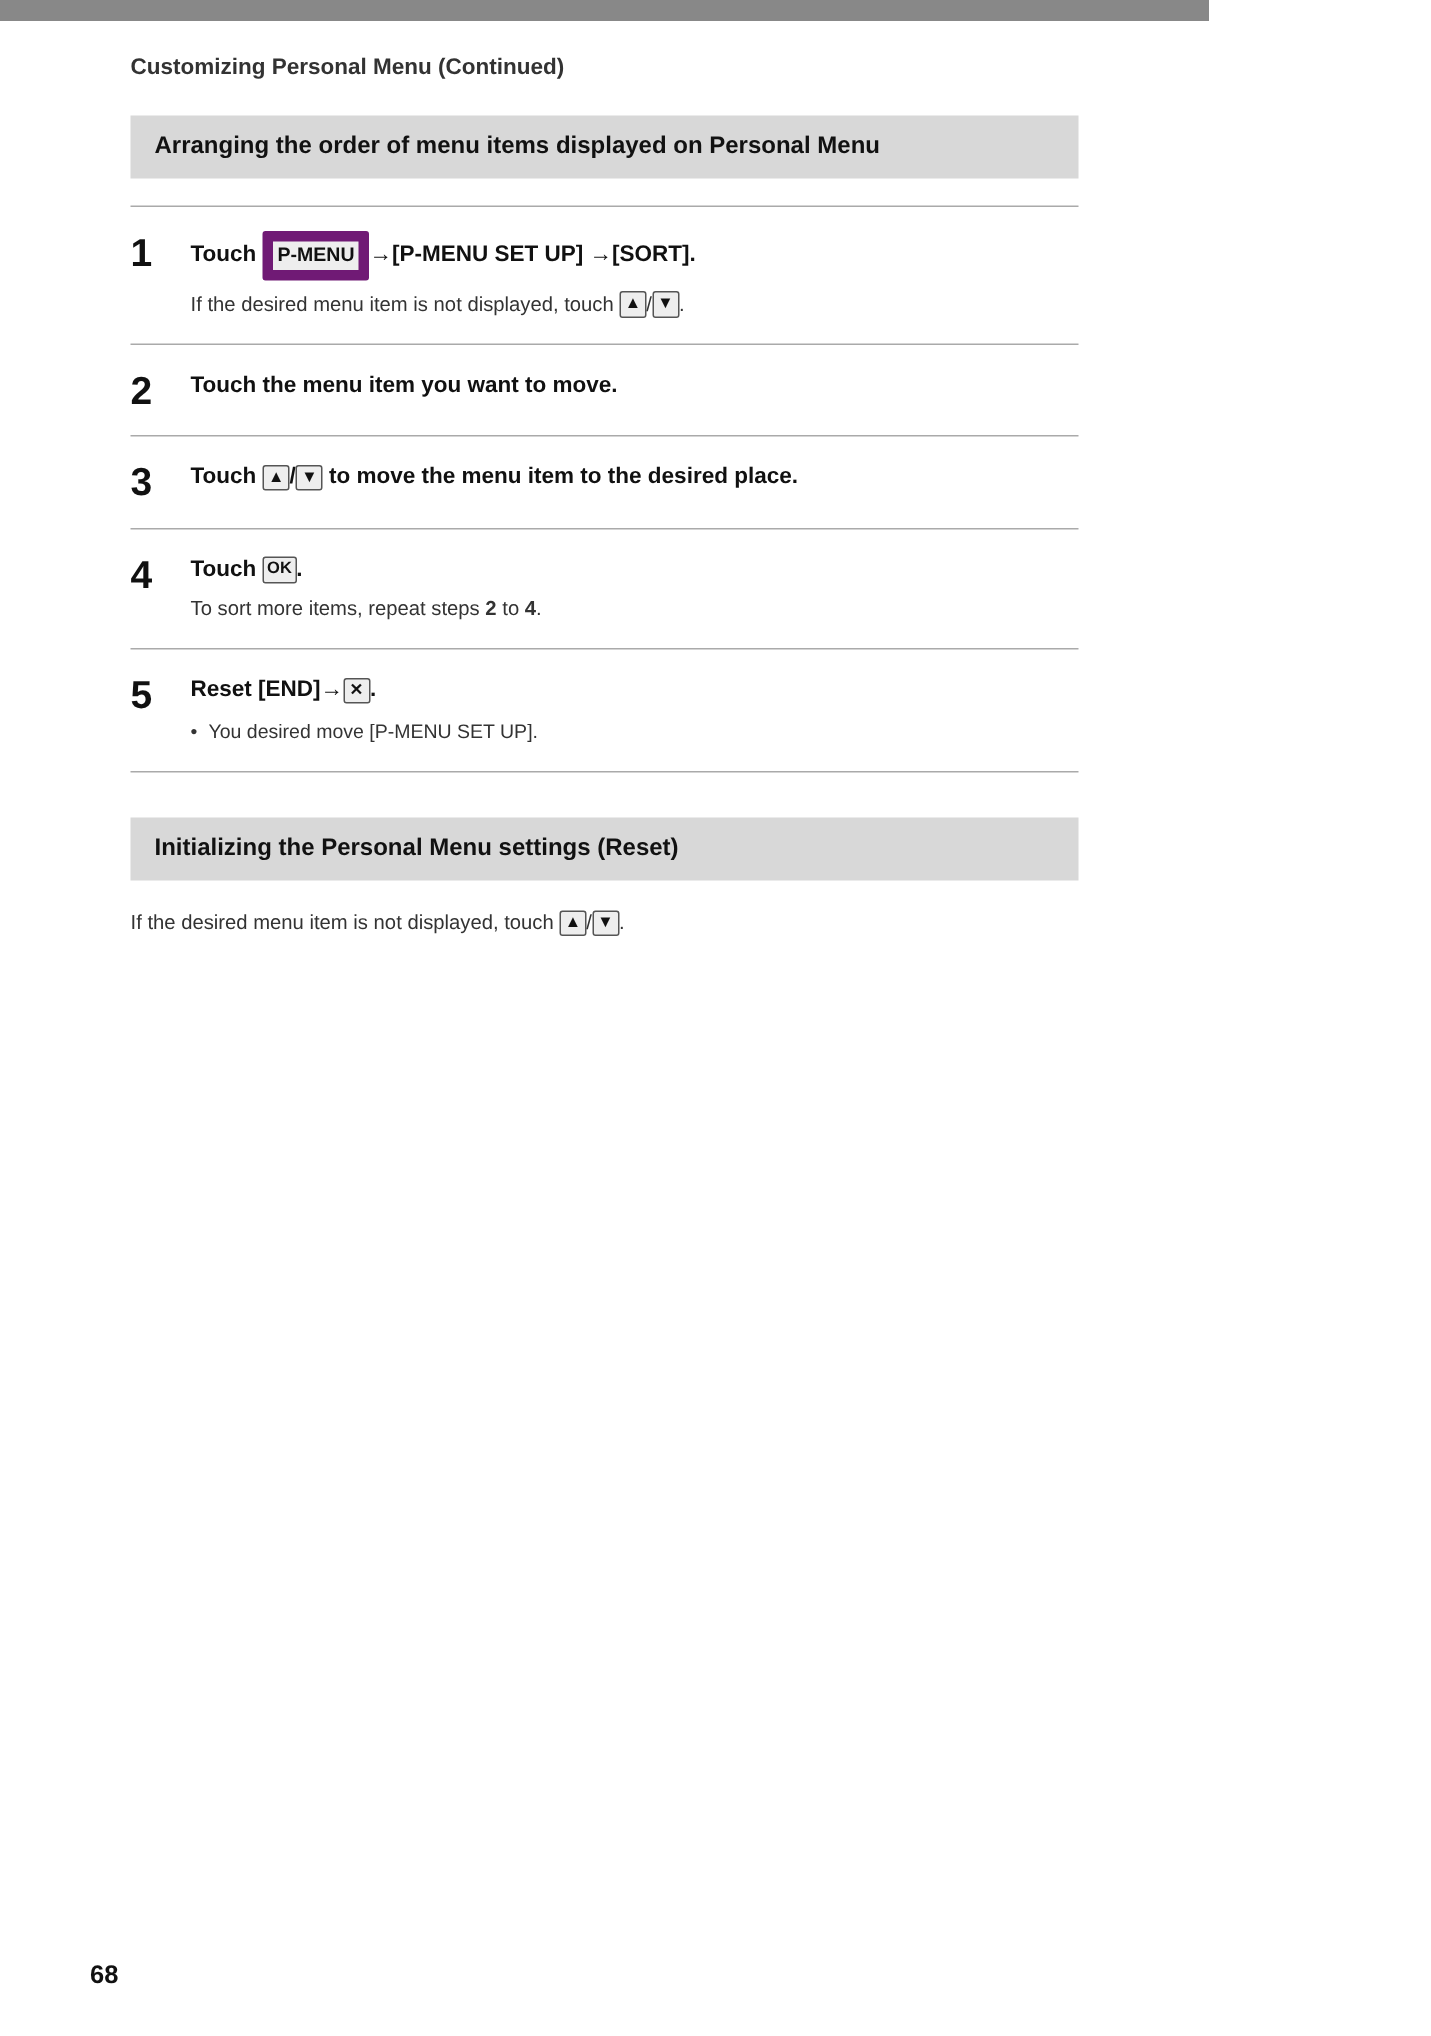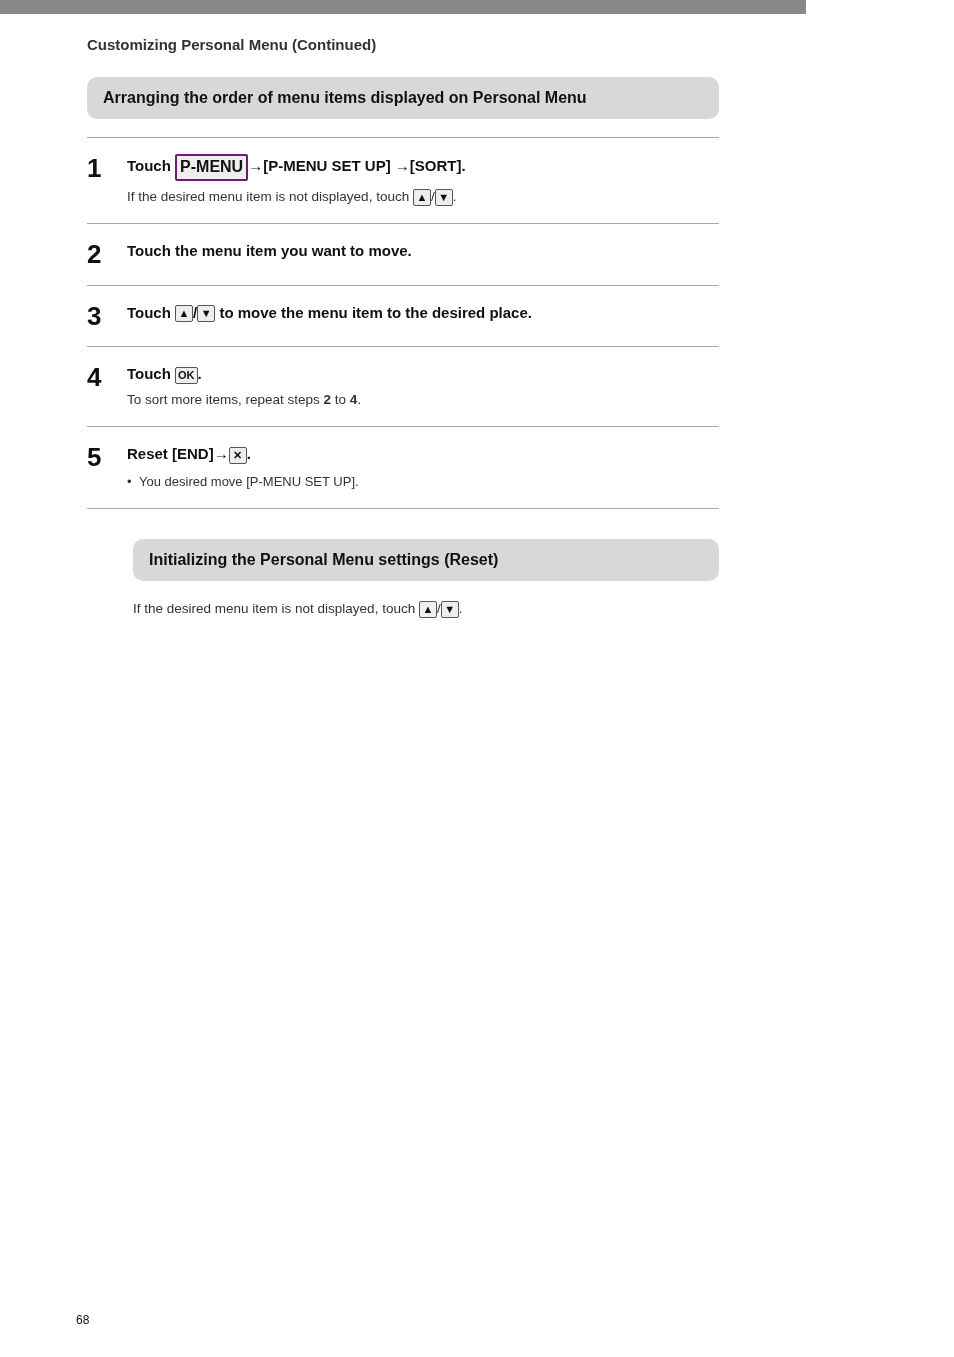--- a/index.html
+++ b/index.html
@@ -25,21 +25,20 @@
       line-height: 1.4;
     }
     .section-header {
       background: #d8d8d8;
       padding: 10px 16px;
       font-size: 16px;
       font-weight: bold;
       color: #111;
       margin-bottom: 18px;
       line-height: 1.4;
-      border-radius: 10px;
     }
     .divider {
       border: none;
       border-top: 1px solid #aaa;
       margin: 16px 0;
     }
     .step {
       display: flex;
       align-items: flex-start;
       margin-bottom: 4px;
@@ -64,23 +63,23 @@
       line-height: 1.4;
     }
     .step-desc {
       font-size: 13.5px;
       color: #333;
       margin-top: 6px;
       line-height: 1.5;
     }
     .btn-inline {
       display: inline-block;
-      border: 2px solid #701a75;
+      border: 7px solid #701a75;
       padding: 0px 3px;
-      font-size: 16px;
+      font-size: 13px;
       font-weight: bold;
       background: #eee;
       color: #111;
       vertical-align: middle;
       line-height: 1.4;
       border-radius: 2px;
     }
     .btn-small {
       display: inline-block;
       border: 1px solid #555;
@@ -105,40 +104,39 @@
       padding-left: 12px;
       position: relative;
     }
     .bullet-item::before {
       content: '•';
       position: absolute;
       left: 0;
     }
     .section2 {
       margin-top: 30px;
-      margin-left: 46px;
     }
     .section2-step {
       font-size: 15px;
       font-weight: bold;
       color: #111;
       margin-bottom: 8px;
       line-height: 1.5;
     }
     .section2-desc {
       font-size: 13.5px;
       color: #333;
       line-height: 1.5;
     }
     .page-number {
       position: absolute;
       bottom: 30px;
-      left: 76px;
-      font-size: 12px;
-      font-weight: normal;
+      left: 60px;
+      font-size: 17px;
+      font-weight: bold;
       color: #111;
     }
     .top-bar {
       height: 14px;
       background: #888;
       margin-bottom: 20px;
       margin-left: -87px;
       margin-right: -87px;
       margin-top: -30px;
     }

